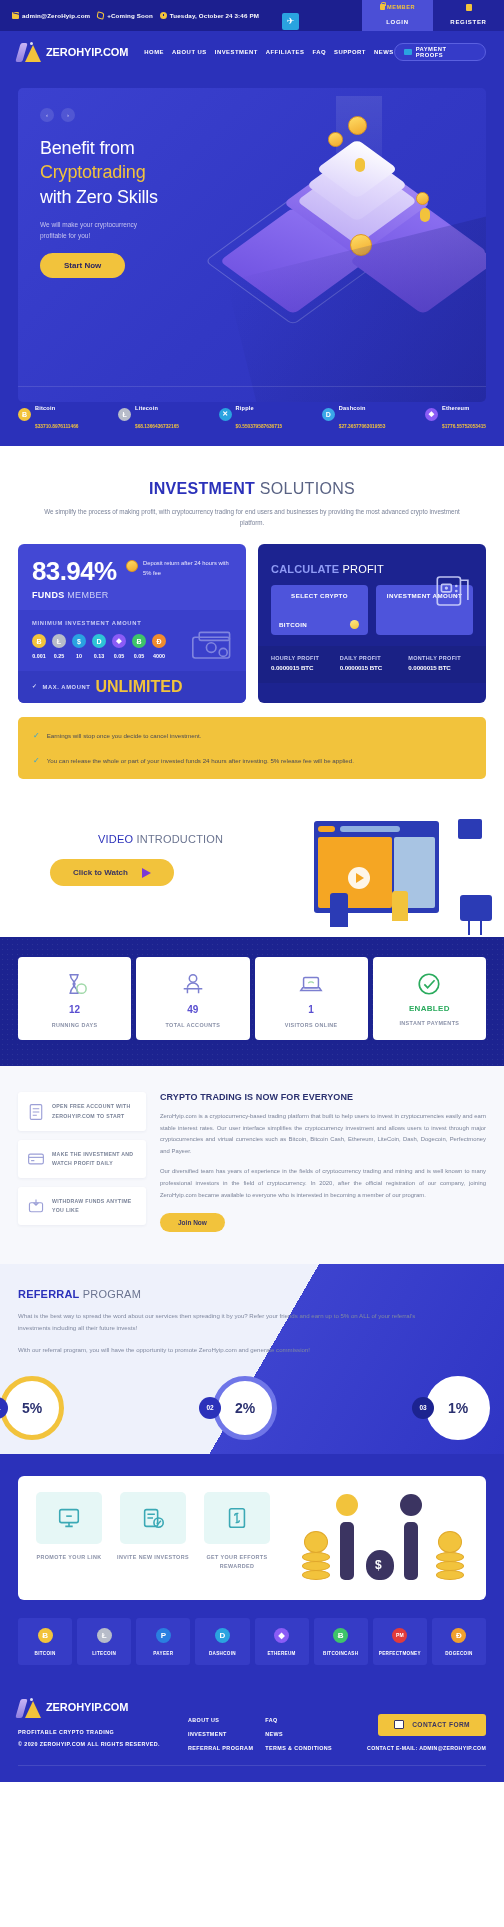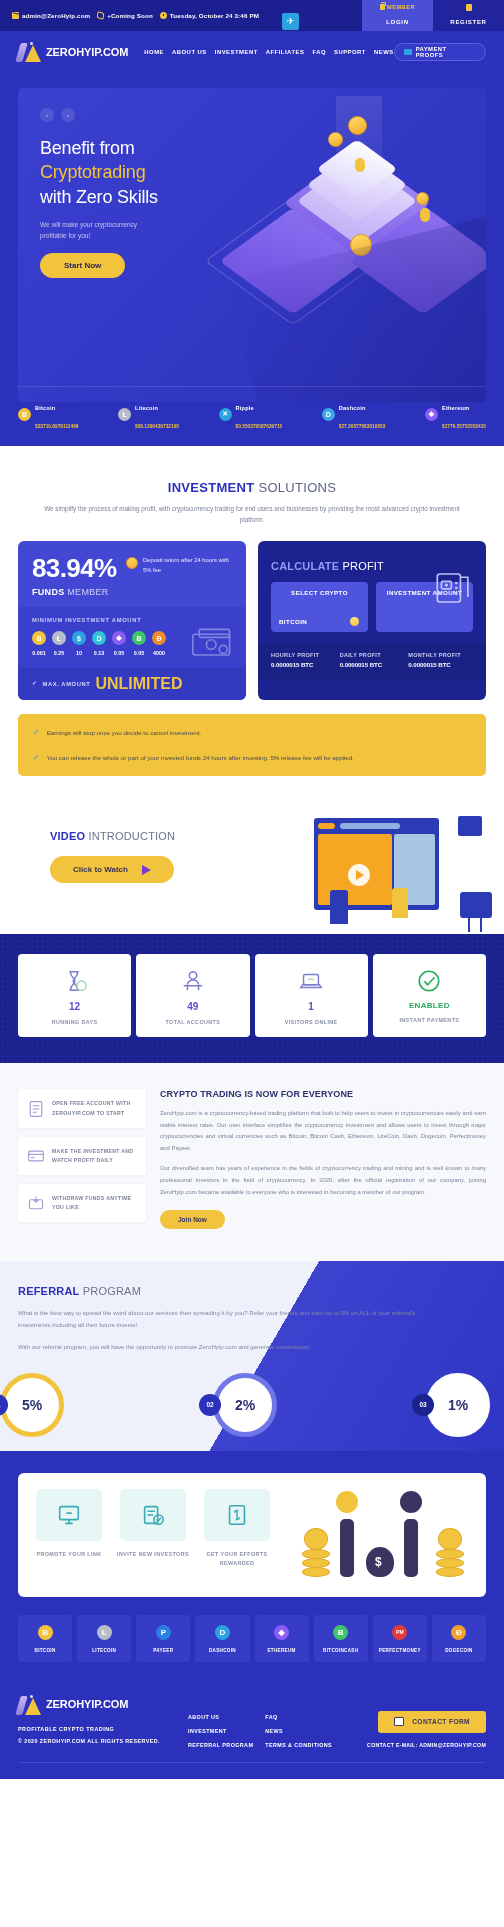--- a/index.html
+++ b/index.html
@@ -237,21 +237,21 @@
     display: flex; align-items: center; justify-content: center;
     font-size: 7px; font-weight: 700; color: #fff; flex: 0 0 auto;
   }
   .tick-name { font-size: 5.6px; font-weight: 700; color: #ffffff; letter-spacing: .2px; }
   .tick-price { font-size: 4.8px; font-weight: 700; color: #f2c33c; letter-spacing: 0px; }
 
   
   .section { padding: 0 18px; }
   .sec-title {
     text-align: center;
-    font-size: 13px; font-weight: 400; color: #5a6384;
+    font-size: 16px; font-weight: 400; color: #5a6384;
     letter-spacing: .3px;
   }
   .sec-title b { color: #2b31ba; font-weight: 800; }
   .sec-sub {
     text-align: center; margin: 8px auto 0; max-width: 420px;
     font-size: 6.3px; line-height: 1.75; color: #7b8399;
   }
 
   
   .inv-wrap { display: flex; gap: 12px; margin-top: 16px; }
@@ -338,21 +338,21 @@
   }
   .notice-row { display: flex; gap: 7px; align-items: flex-start; margin-bottom: 14px; }
   .notice-row:last-child { margin-bottom: 0; }
   .notice-check { color: #2aa3e0; font-size: 8px; line-height: 1.4; flex: 0 0 auto; }
   .notice-txt { font-size: 6.2px; line-height: 1.8; color: #4a4a55; }
 
   
   .video-sec { position: relative; height: 132px; margin-top: 26px; }
   .video-left { position: absolute; left: 50px; top: 28px; }
   .video-title { font-size: 11px; color: #6b7490; font-weight: 400; letter-spacing: .2px; }
-  .video-title b { color: #2b31ba; font-weight: 700; }
+  .video-title b { color: #2b31ba; font-weight: 400; margin-left: 48px; }
   .video-btn {
     margin-top: 14px; background: #f2c33c; border: none; border-radius: 16px;
     height: 27px; width: 124px; cursor: pointer;
     display: flex; align-items: center; justify-content: center; gap: 14px;
     font-size: 8px; font-weight: 700; color: #3a3560;
   }
   .play-tri {
     width: 0; height: 0; border-left: 9px solid #7c3ad6;
     border-top: 5.5px solid transparent; border-bottom: 5.5px solid transparent;
   }

